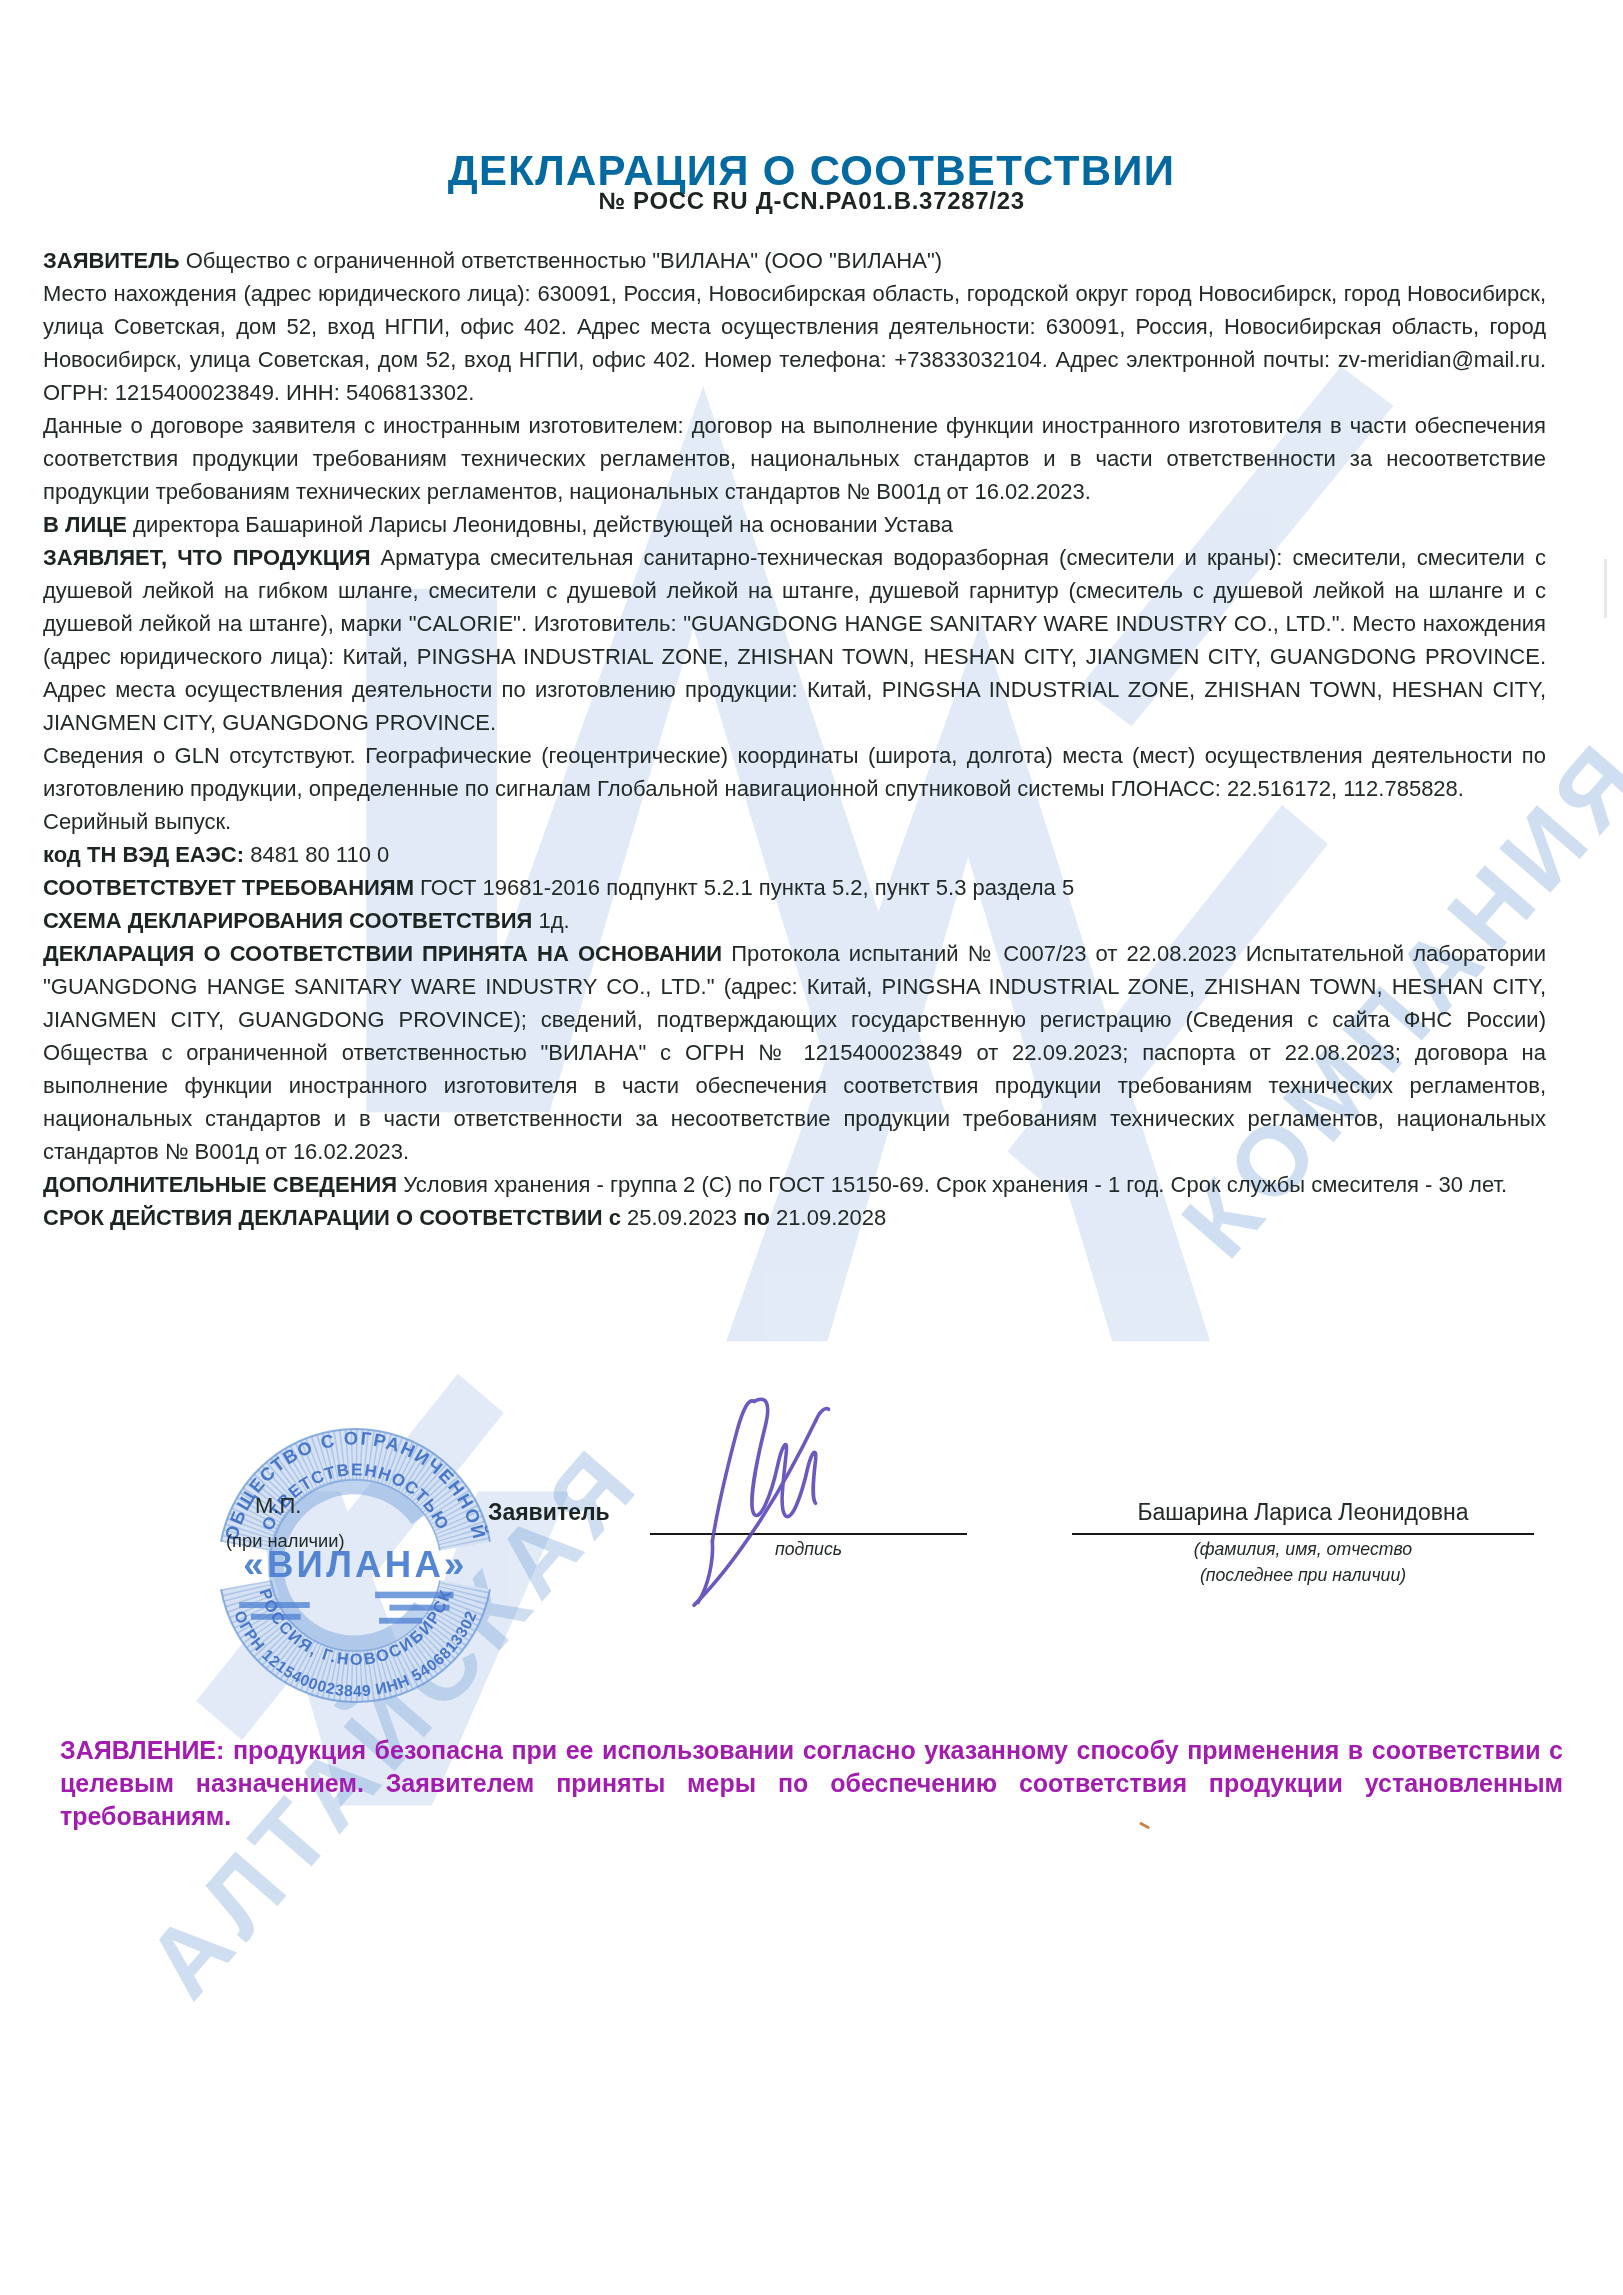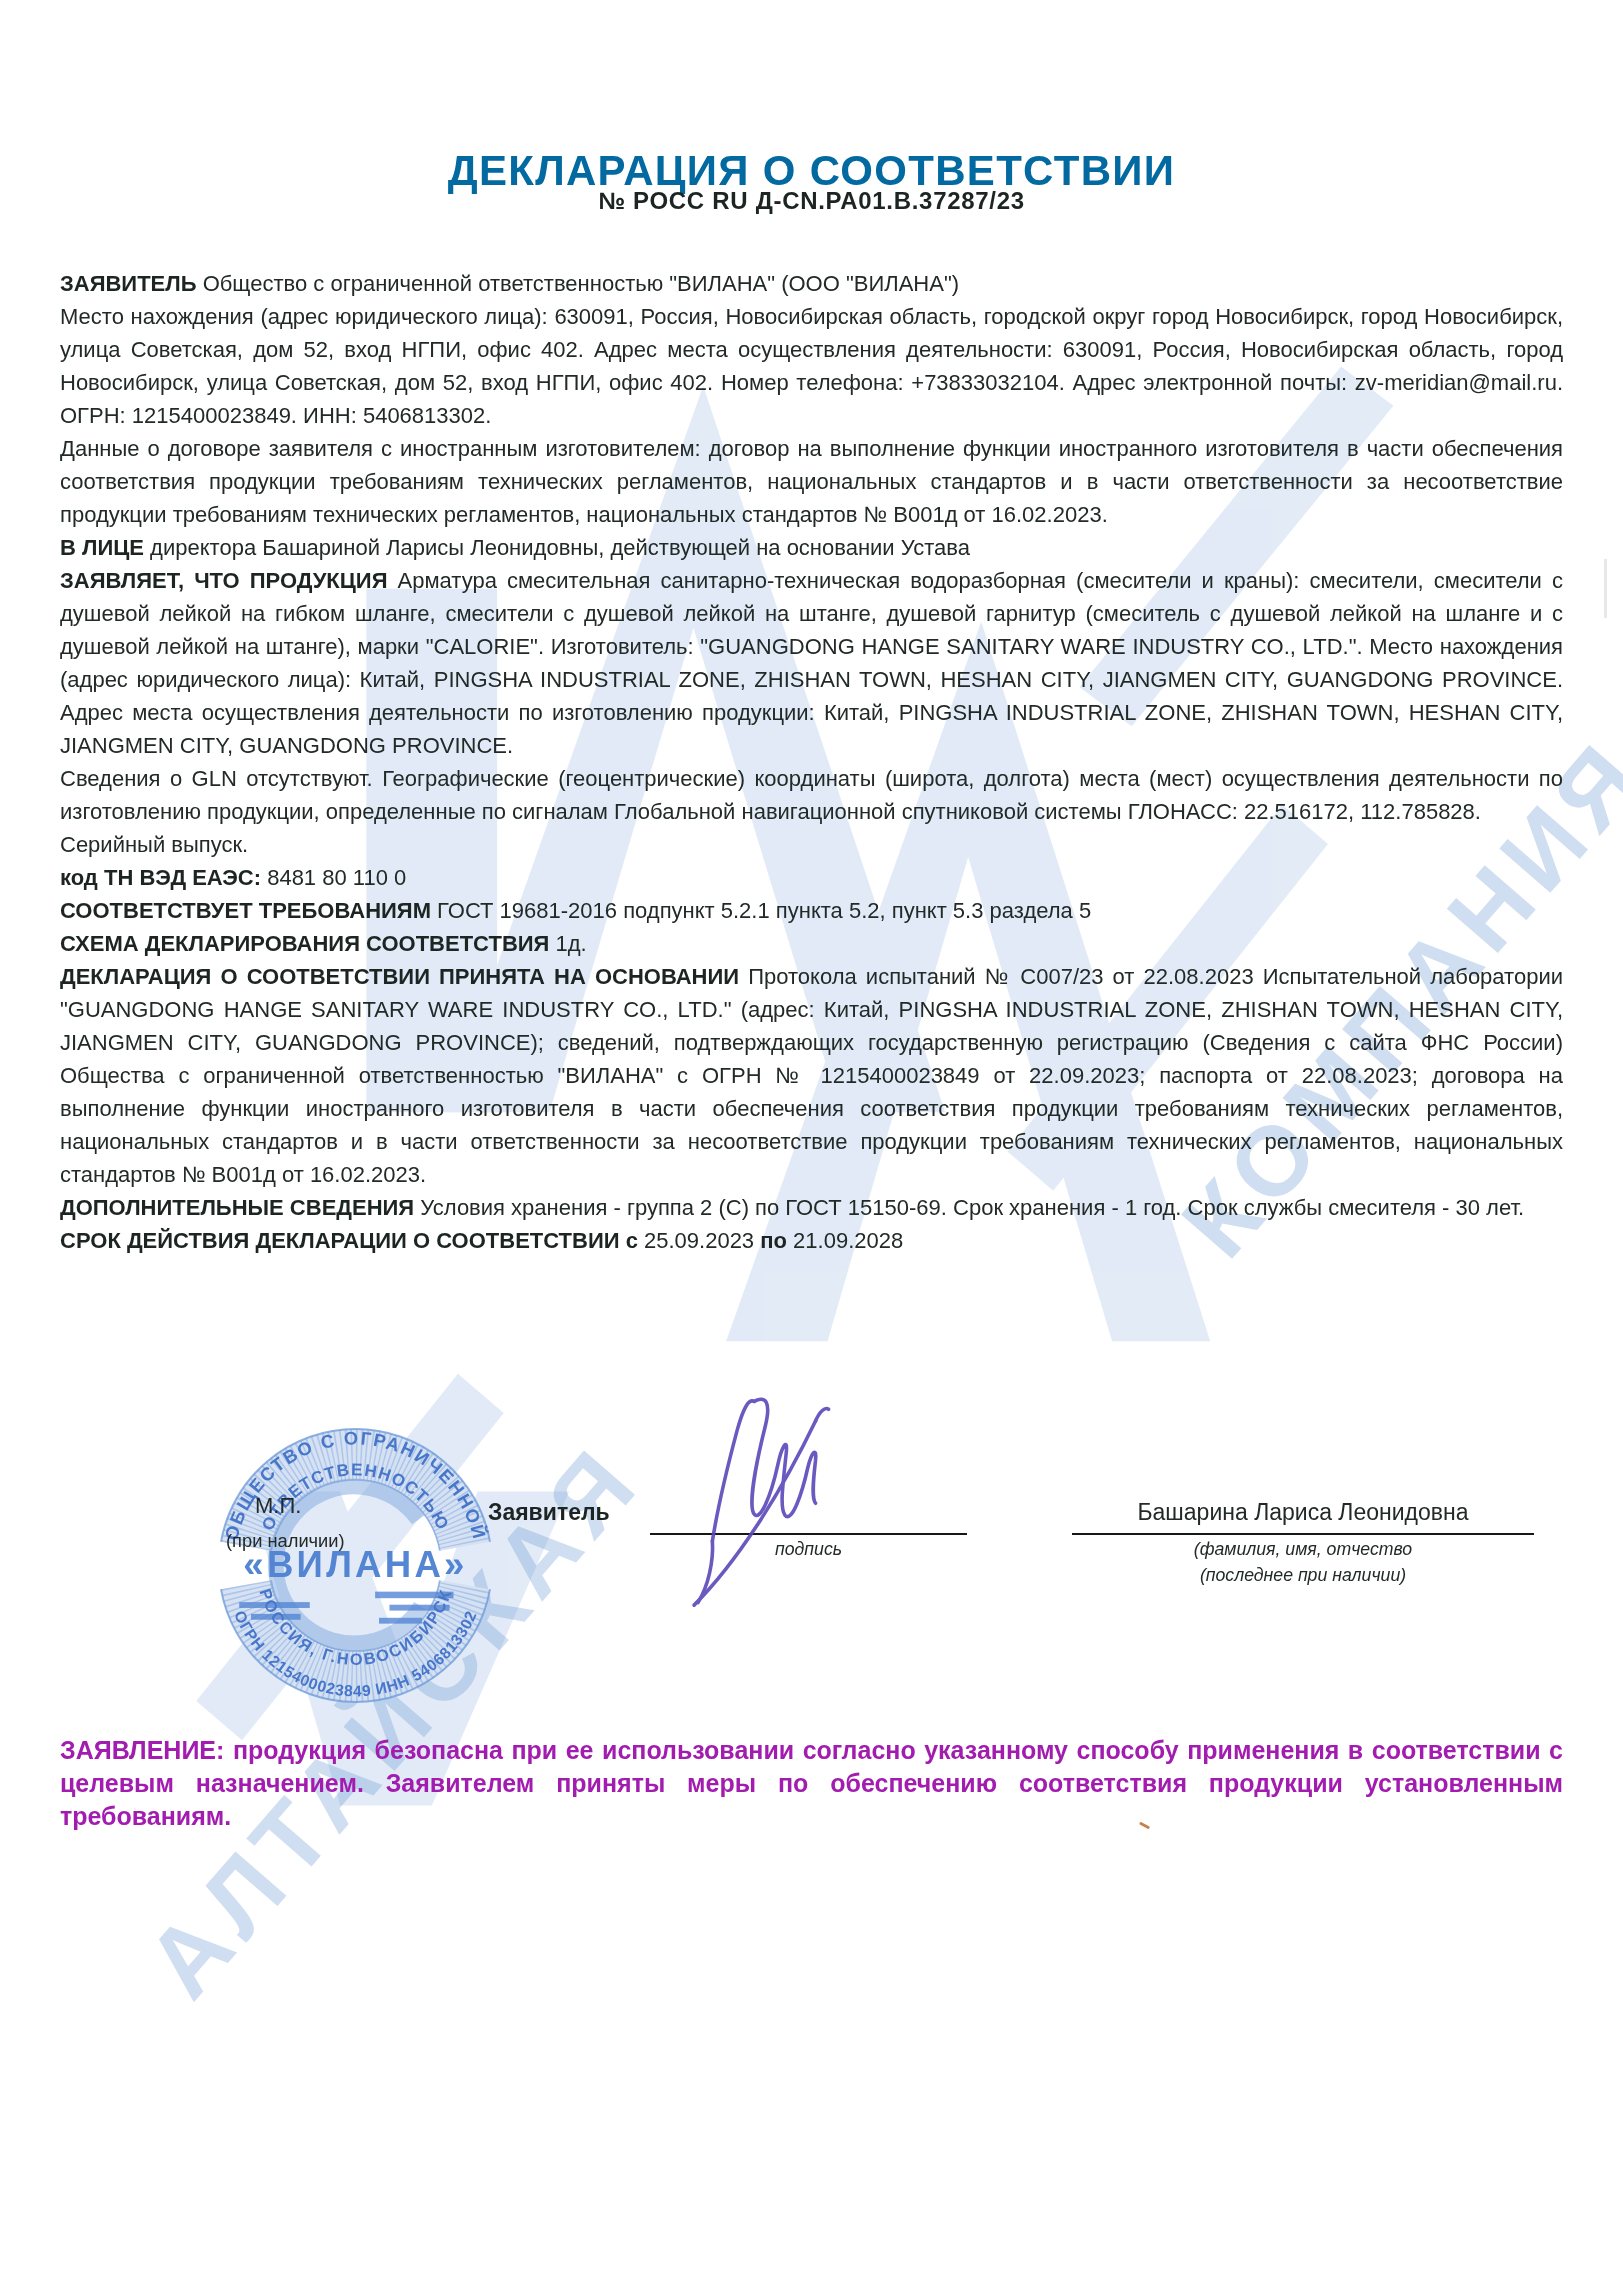--- a/index.html
+++ b/index.html
@@ -16,22 +16,22 @@
   .content{position:absolute;left:0;top:0;width:100%;height:100%;z-index:2;}
   .doc-title{
     position:absolute;top:147px;left:0;width:100%;text-align:center;
     font-size:42px;font-weight:bold;letter-spacing:1.3px;color:#0369a1;
   }
   .doc-number{
     position:absolute;top:187px;left:0;width:100%;text-align:center;
     font-size:24px;font-weight:bold;letter-spacing:0.7px;color:#1d2523;
   }
   .main-text{
-    position:absolute;top:244px;left:60px;width:1503px;
-    font-size:22px;line-height:33px;text-align:justify;margin-top:23px;
+    position:absolute;top:244px;left:43px;width:1503px;
+    font-size:22px;line-height:33px;text-align:justify;
   }
   .main-text p{margin:0;}
   .main-text b{font-weight:bold;color:#1d2523;}
   .code-line{margin-left:435px;text-align:left;}
   
   .abs{position:absolute;text-align:center;}
   .mp{left:255px;top:1493px;font-size:22px;}
   .mp-note{left:226px;top:1523px;font-size:18.3px;margin-top:7px;}
   .applicant-label{left:488px;top:1499px;font-size:23px;font-weight:bold;color:#1d2523;}
   .sign-line{left:650px;top:1533px;width:317px;border-top:2px solid #141918;}

